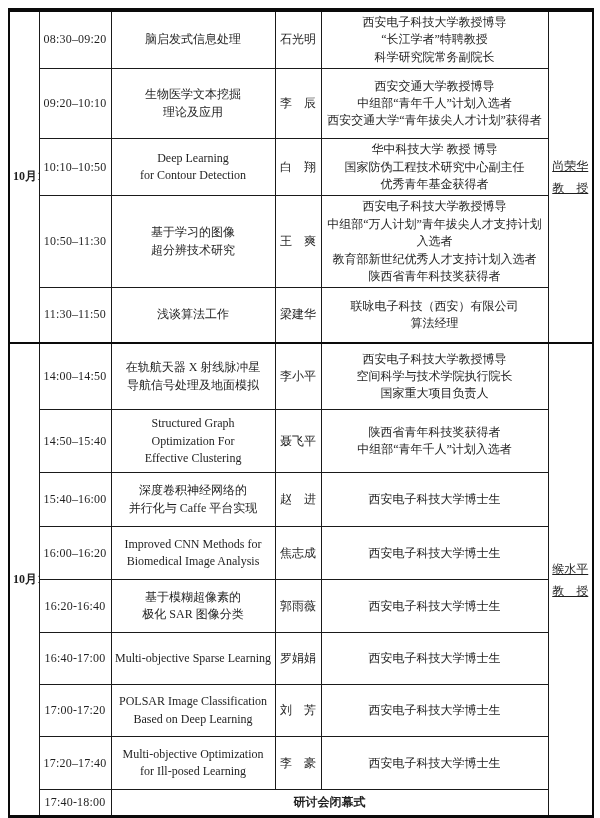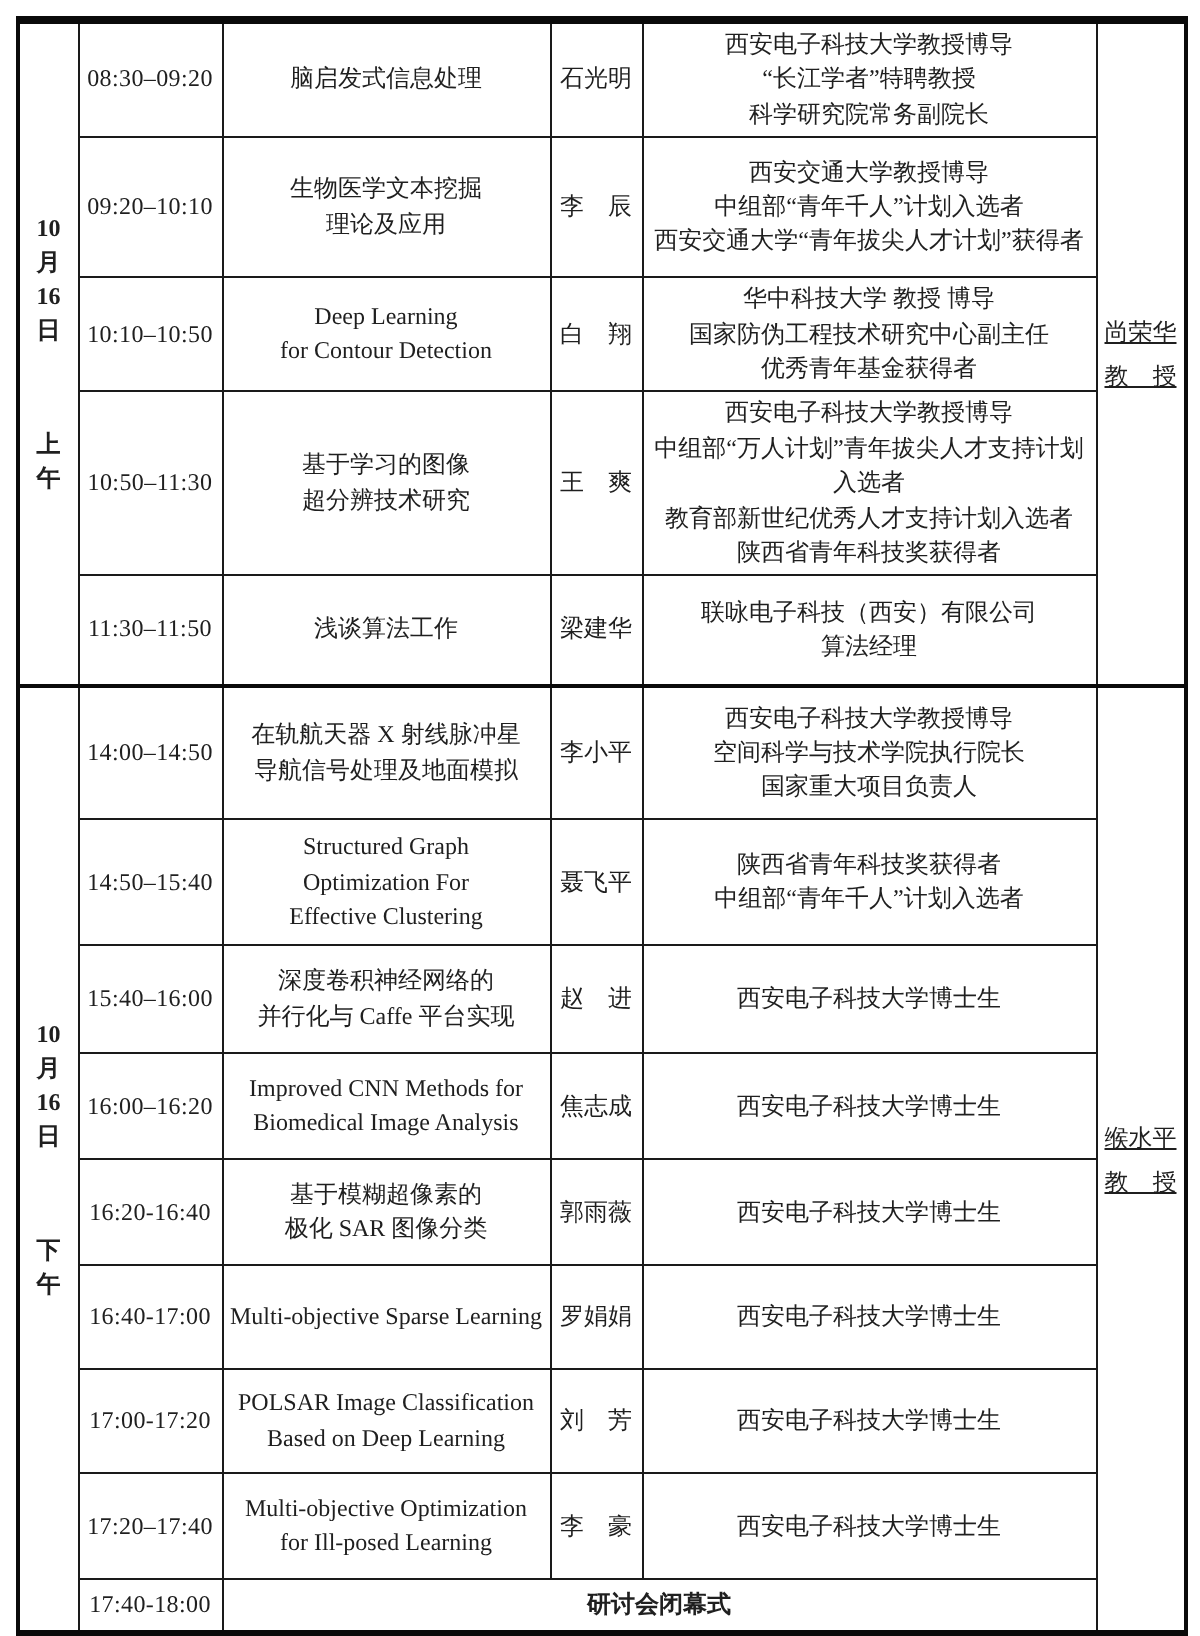--- a/index.html
+++ b/index.html
@@ -27,21 +27,21 @@
     font-size: 12px;
     line-height: 1.45;
     overflow: hidden;
   }
   tr.session-start td { border-top: 2px solid #0a0a0a; }
   td.time-cell { font-size: 11.5px; letter-spacing: 0.2px; }
   td.title-cell { font-size: 12.2px; line-height: 1.55; }
   td.speaker-cell { font-size: 12.2px; }
   td.affil-cell { font-size: 12px; line-height: 1.45; }
   td.date-cell { font-weight: bold; font-size: 13px; padding: 0; }
-  .date-wrap { display: flex; flex-direction: column; align-items: center; justify-content: center; height: 100%; }
+  .date-wrap { display: flex; align-items: center; justify-content: space-between; height: 100%; }
   .date-wrap .ch { line-height: 17px; }
   .date-gap { height: 40px; }
   td.chair-cell { font-size: 12.5px; padding: 0 2px; }
   .chair-line { line-height: 22px; white-space: nowrap; text-decoration: underline; }
   td.closing-cell { font-weight: bold; font-size: 12.8px; }
 </style>
 </head>
 <body>
 
 <div class="page">

